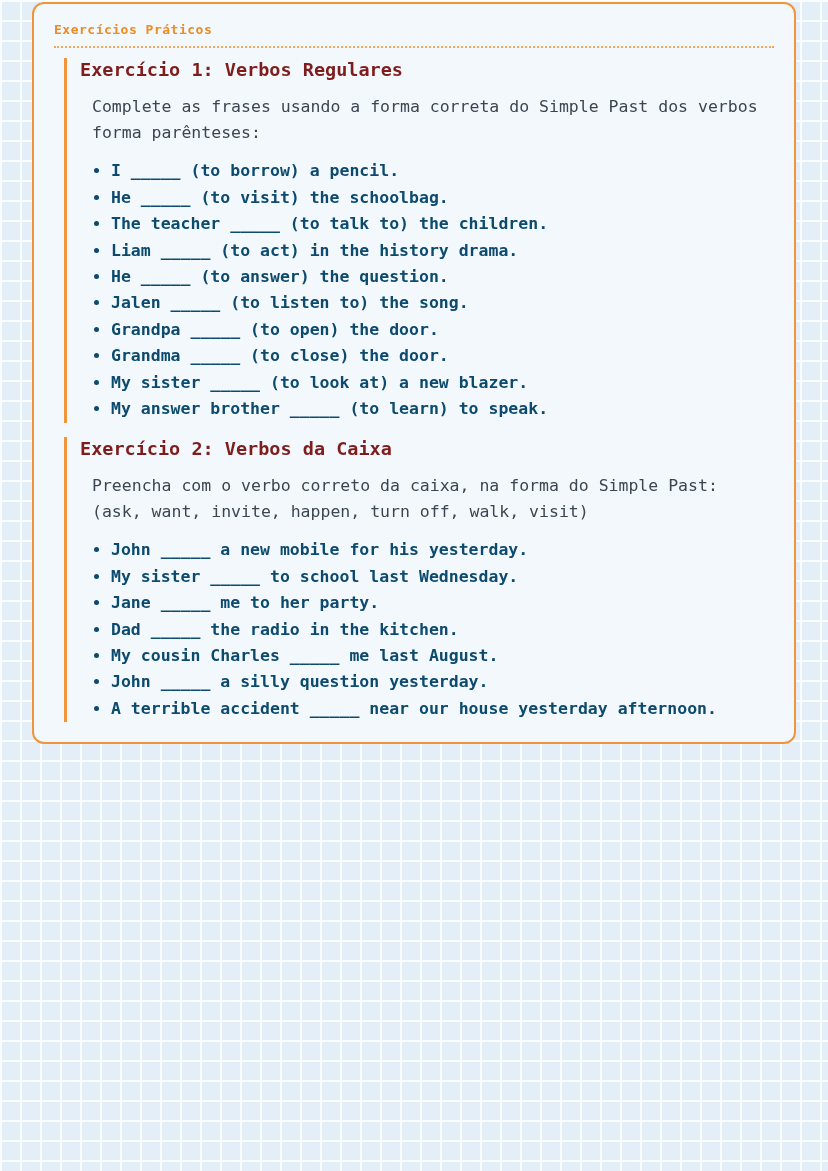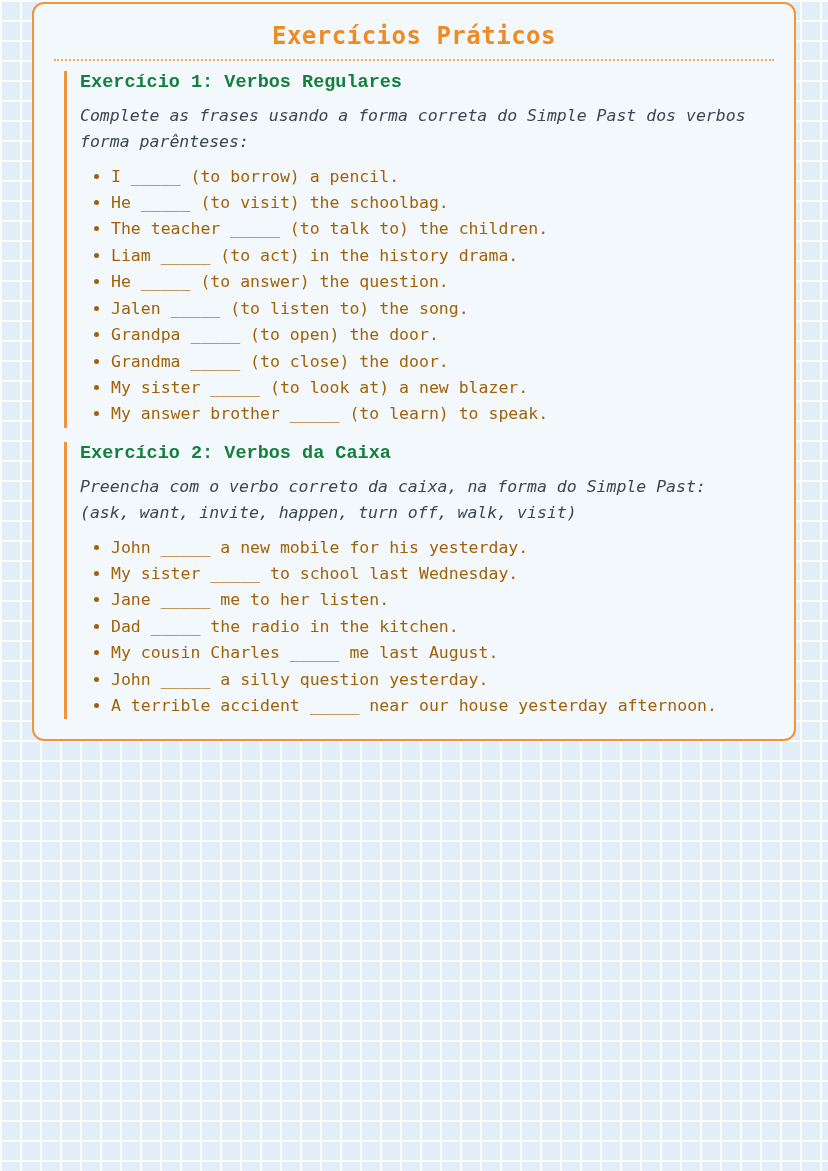--- a/index.html
+++ b/index.html
@@ -23,57 +23,55 @@
     left: 32px;
     top: 2px;
     width: 764px;
     box-sizing: border-box;
     background: #f3f8fc;
     border: 2px solid #f0953c;
     border-radius: 12px;
     padding: 18px 20px 20px 20px;
   }
   .page-title {
-    font-size: 24px;
+    font-size: 13px;
     font-weight: bold;
     color: #ed8b24;
     line-height: 1.2;
     padding-bottom: 8px;
     border-bottom: 2px dotted #f2a857;
     margin: 0 0 10px 0;
     letter-spacing: 0.5px;
-    text-align: center;
   }
   .exercise {
     border-left: 3px solid #f0953c;
     padding-left: 13px;
     margin-left: 10px;
     margin-bottom: 14px;
   }
   .exercise:last-child { margin-bottom: 0; }
   .exercise-heading {
     font-size: 18.5px;
     font-weight: bold;
-    color: #15803d;
+    color: #7f1d1d;
     line-height: 1.3;
     margin: 0 0 8px 0;
-    font-family: Liberation Mono, monospace;
   }
   .exercise-intro {
     font-size: 16.5px;
     color: #3c4650;
     line-height: 26.4px;
-    margin: 0;
-    font-style: italic;
+    margin: 12px;
   }
   .exercise-list {
     list-style: disc;
     margin: 8px 0 0 0;
     padding-left: 31px;
-    color: #a16207;
+    color: #0c4a6e;
+    font-weight: bold;
   }
   .exercise-list li {
     font-size: 16.5px;
     line-height: 26.4px;
   }
 </style>
 </head>
 <body>
 
 <div class="card">
@@ -95,20 +93,20 @@
         <li>My answer brother _____ (to learn) to speak.</li>
       </ul>
   </section>
 
   <section class="exercise">
     <h2 class="exercise-heading">Exercício 2: Verbos da Caixa</h2>
     <p class="exercise-intro"><span>Preencha com o verbo correto da caixa, na forma do Simple Past:</span><br><span>(ask, want, invite, happen, turn off, walk, visit)</span></p>
     <ul class="exercise-list">
         <li>John _____ a new mobile for his yesterday.</li>
         <li>My sister _____ to school last Wednesday.</li>
-        <li>Jane _____ me to her listen.</li>
+        <li>Jane _____ me to her party.</li>
         <li>Dad _____ the radio in the kitchen.</li>
         <li>My cousin Charles _____ me last August.</li>
         <li>John _____ a silly question yesterday.</li>
         <li>A terrible accident _____ near our house yesterday afternoon.</li>
       </ul>
   </section>
 </div>
 
 </body></html>

